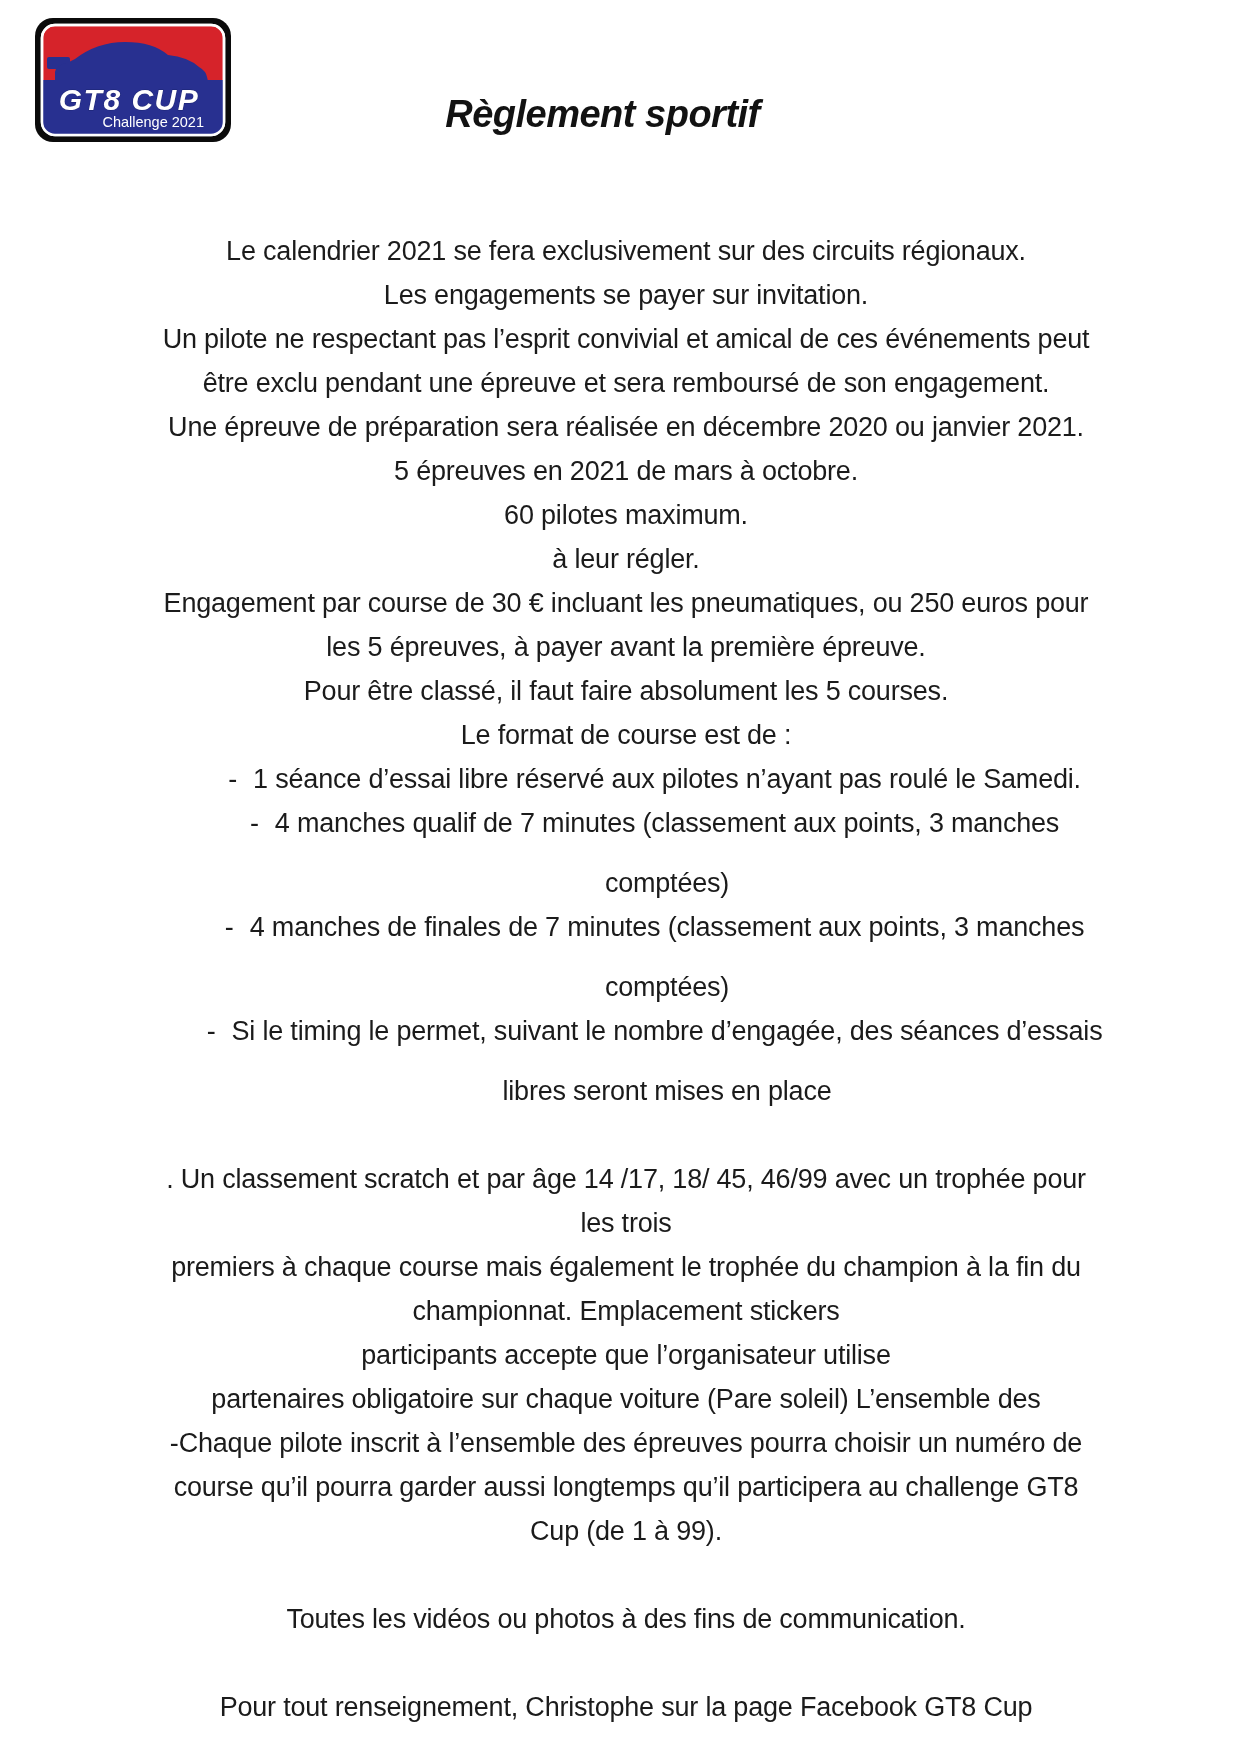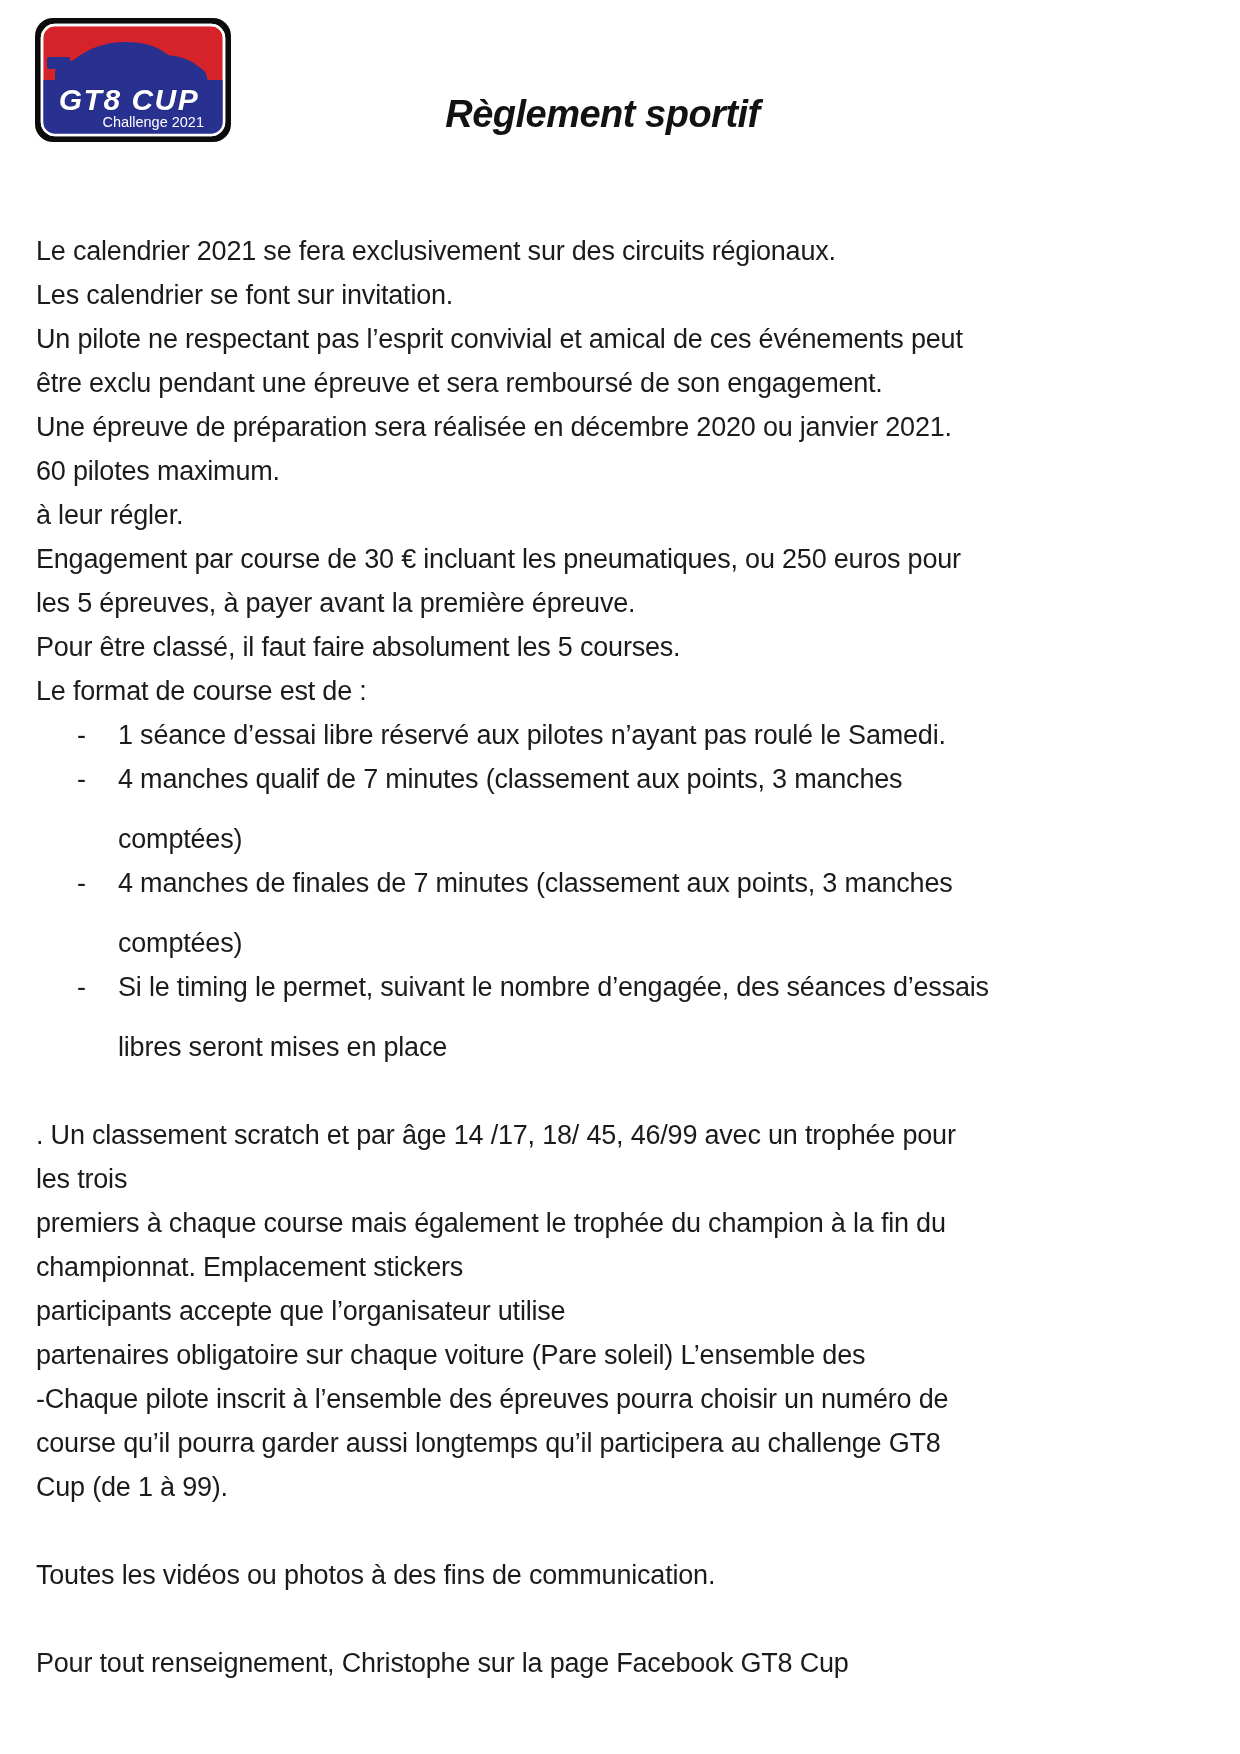--- a/index.html
+++ b/index.html
@@ -21,21 +21,21 @@
     font-weight:bold; font-style:italic;
     color:#121212;
     letter-spacing:-0.5px;
   }
   .body-text {
     position:absolute; left:36px; top:229px; width:1180px;
     font-size:27px; line-height:44px;
     letter-spacing:-0.2px;
     color:#1b1b1b;
   }
-  .line { height:44px; white-space:nowrap; }
+  .line { height:44px; white-space:nowrap;text-align:center; }
   .bullet { padding-left:41px; }
   .dash { display:inline-block; width:41px; }
   .cont { padding-left:82px;margin-top:16px; }
   svg text { font-family:"Liberation Sans", sans-serif; }
 </style>
 </head>
 <body>
 
 <div class="page">
 
@@ -64,24 +64,25 @@
       <text x="94" y="92" text-anchor="middle" font-size="30" font-weight="bold" font-style="italic" fill="#ffffff" stroke="#1b2470" stroke-width="0.8" paint-order="stroke" letter-spacing="1.5">GT8 CUP</text>
       <text x="169" y="109" text-anchor="end" font-size="14.5" fill="#ffffff">Challenge 2021</text>
     </svg>
   </div>
 
   <div class="doc-title">Règlement sportif</div>
 
   <div class="body-text">
 
     <div class="line">Le calendrier 2021 se fera exclusivement sur des circuits régionaux.</div>
-    <div class="line">Les calendrier se font sur invitation.</div>
+    <div class="line">Les engagements se payer sur invitation.</div>
     <div class="line">Un pilote ne respectant pas l’esprit convivial et amical de ces événements peut</div>
     <div class="line">être exclu pendant une épreuve et sera remboursé de son engagement.</div>
     <div class="line">Une épreuve de préparation sera réalisée en décembre 2020 ou janvier 2021.</div>
+    <div class="line">5 épreuves en 2021 de mars à octobre.</div>
     <div class="line">60 pilotes maximum.</div>
     <div class="line">à leur régler.</div>
     <div class="line">Engagement par course de 30 € incluant les pneumatiques, ou 250 euros pour</div>
     <div class="line">les 5 épreuves, à payer avant la première épreuve.</div>
     <div class="line">Pour être classé, il faut faire absolument les 5 courses.</div>
     <div class="line">Le format de course est de :</div>
 
     <div class="line bullet"><span class="dash">-</span><span>1 séance d’essai libre réservé aux pilotes n’ayant pas roulé le Samedi.</span></div>
 
     <div class="line bullet"><span class="dash">-</span><span>4 manches qualif de 7 minutes (classement aux points, 3 manches</span></div>

